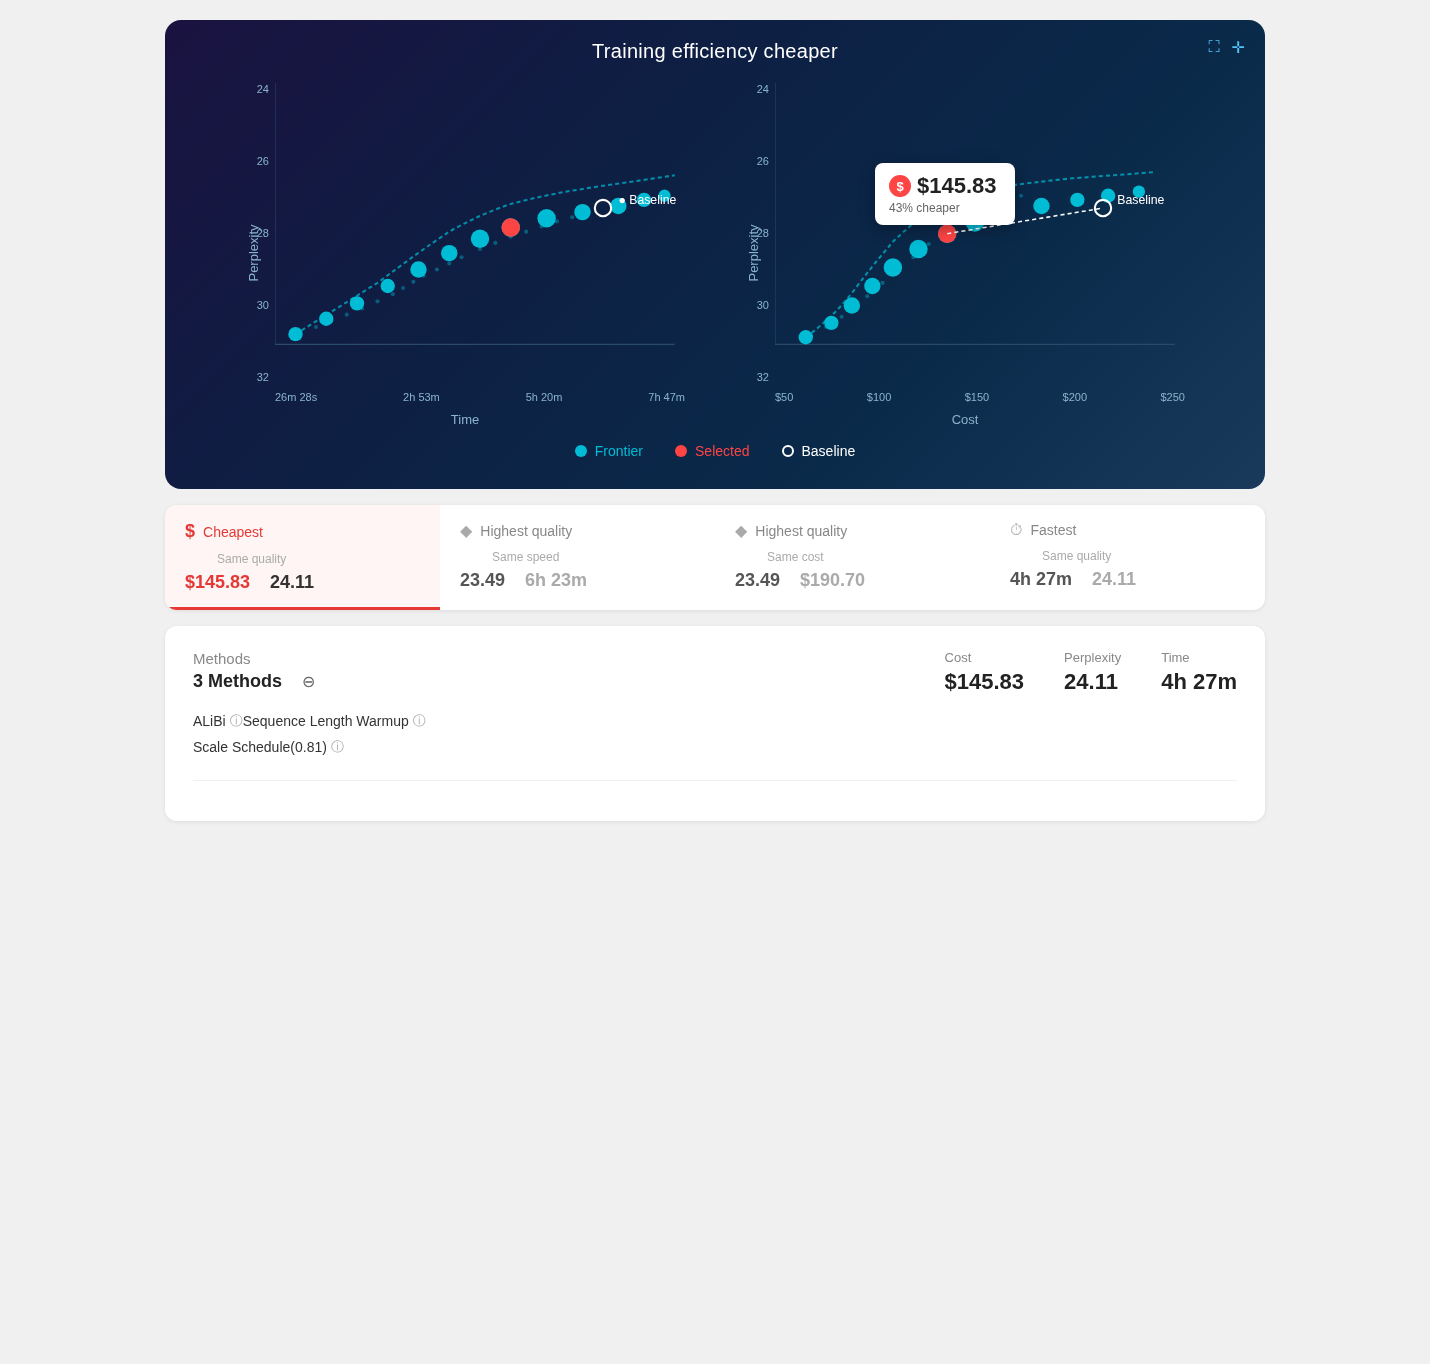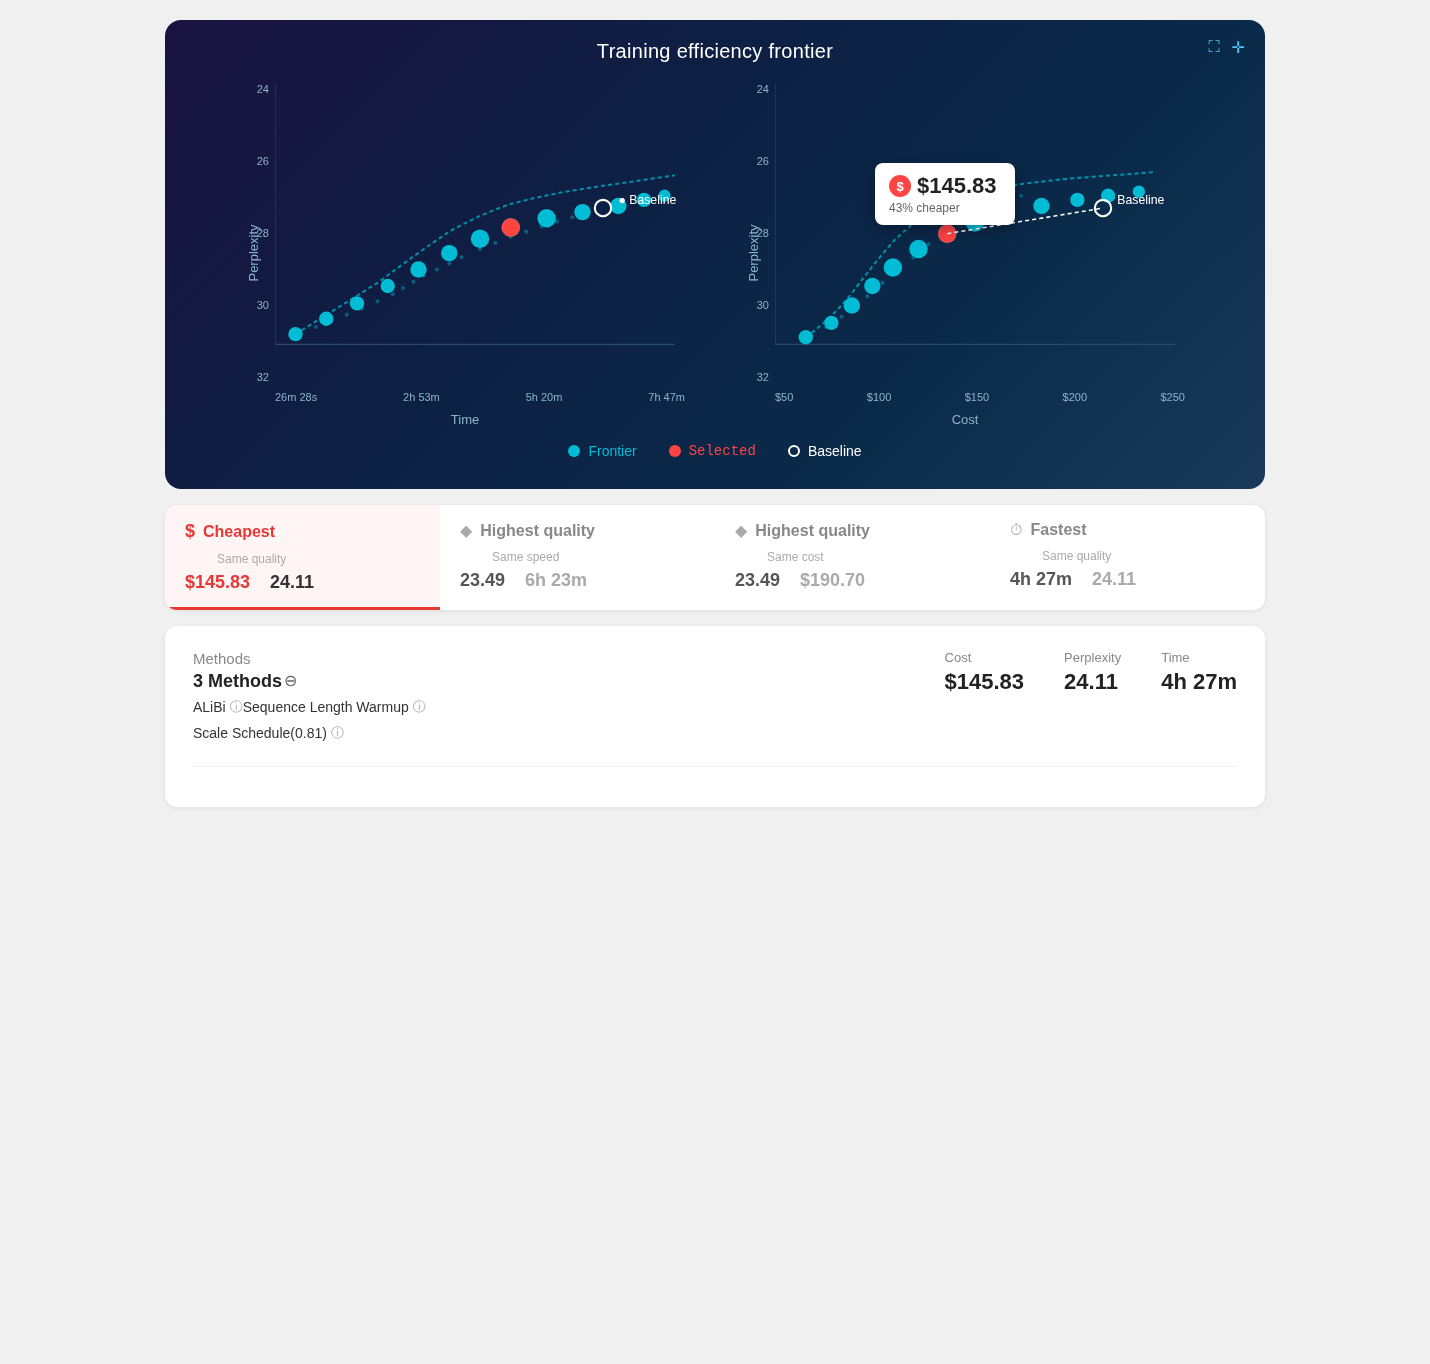--- a/index.html
+++ b/index.html
@@ -218,22 +218,22 @@
       align-items: center;
       gap: 8px;
       margin-bottom: 10px;
     }
 
     .tab-icon {
       font-size: 16px;
     }
 
     .tab-title {
-      font-size: 16px;
-      font-weight: 700;
+      font-size: 14px;
+      font-weight: 400;
     }
 
     .tab-item.active .tab-title { color: #e53935; }
     .tab-item:not(.active) .tab-title { color: #888; }
 
     .tab-subtitle {
       font-size: 12px;
       color: #aaa;
       margin-left: 32px;
     }
@@ -278,23 +278,23 @@
     .details-left {}
 
     .details-label {
       font-size: 15px;
       color: #888;
       margin-bottom: 4px;
     }
 
     .details-methods-row {
       display: flex;
-      align-items: flex-start;
-      gap: 2px;
-      margin-bottom: 6px;
+      align-items: center;
+      gap: 20px;
+      margin-bottom: 20px;
     }
 
     .methods-title {
       font-size: 18px;
       font-weight: 700;
       color: #222;
     }
 
     .methods-icon {
       color: #666;
@@ -371,21 +371,21 @@
     .model-info-value {
       font-size: 16px;
       font-weight: 700;
       color: #222;
     }
   </style>
 </head>
 <body>
 
 <div class="chart-container">
-  <div class="chart-title">Training efficiency frontier</div>
+  <div class="chart-title">Training efficiency cheaper</div>
 
   <div class="chart-icons">
     <span class="chart-icon">⛶</span>
     <span class="chart-icon">✛</span>
   </div>
 
   <div class="charts-row">
 
     <div class="chart-wrapper">
       <div class="axis-label-y">Perplexity</div>
@@ -524,21 +524,21 @@
     </div>
   </div>
 
   <div class="legend">
     <div class="legend-item">
       <div class="legend-dot legend-dot-frontier"></div>
       <span style="color:#00bcd4;">Frontier</span>
     </div>
     <div class="legend-item">
       <div class="legend-dot legend-dot-selected"></div>
-      <span style="color:#ff4444;font-family:Liberation Mono, monospace;">Selected</span>
+      <span style="color:#ff4444;">Selected</span>
     </div>
     <div class="legend-item">
       <div class="legend-dot legend-dot-baseline"></div>
       <span style="color:white;">Baseline</span>
     </div>
   </div>
 </div>
 
 <div class="bottom-container">
 

